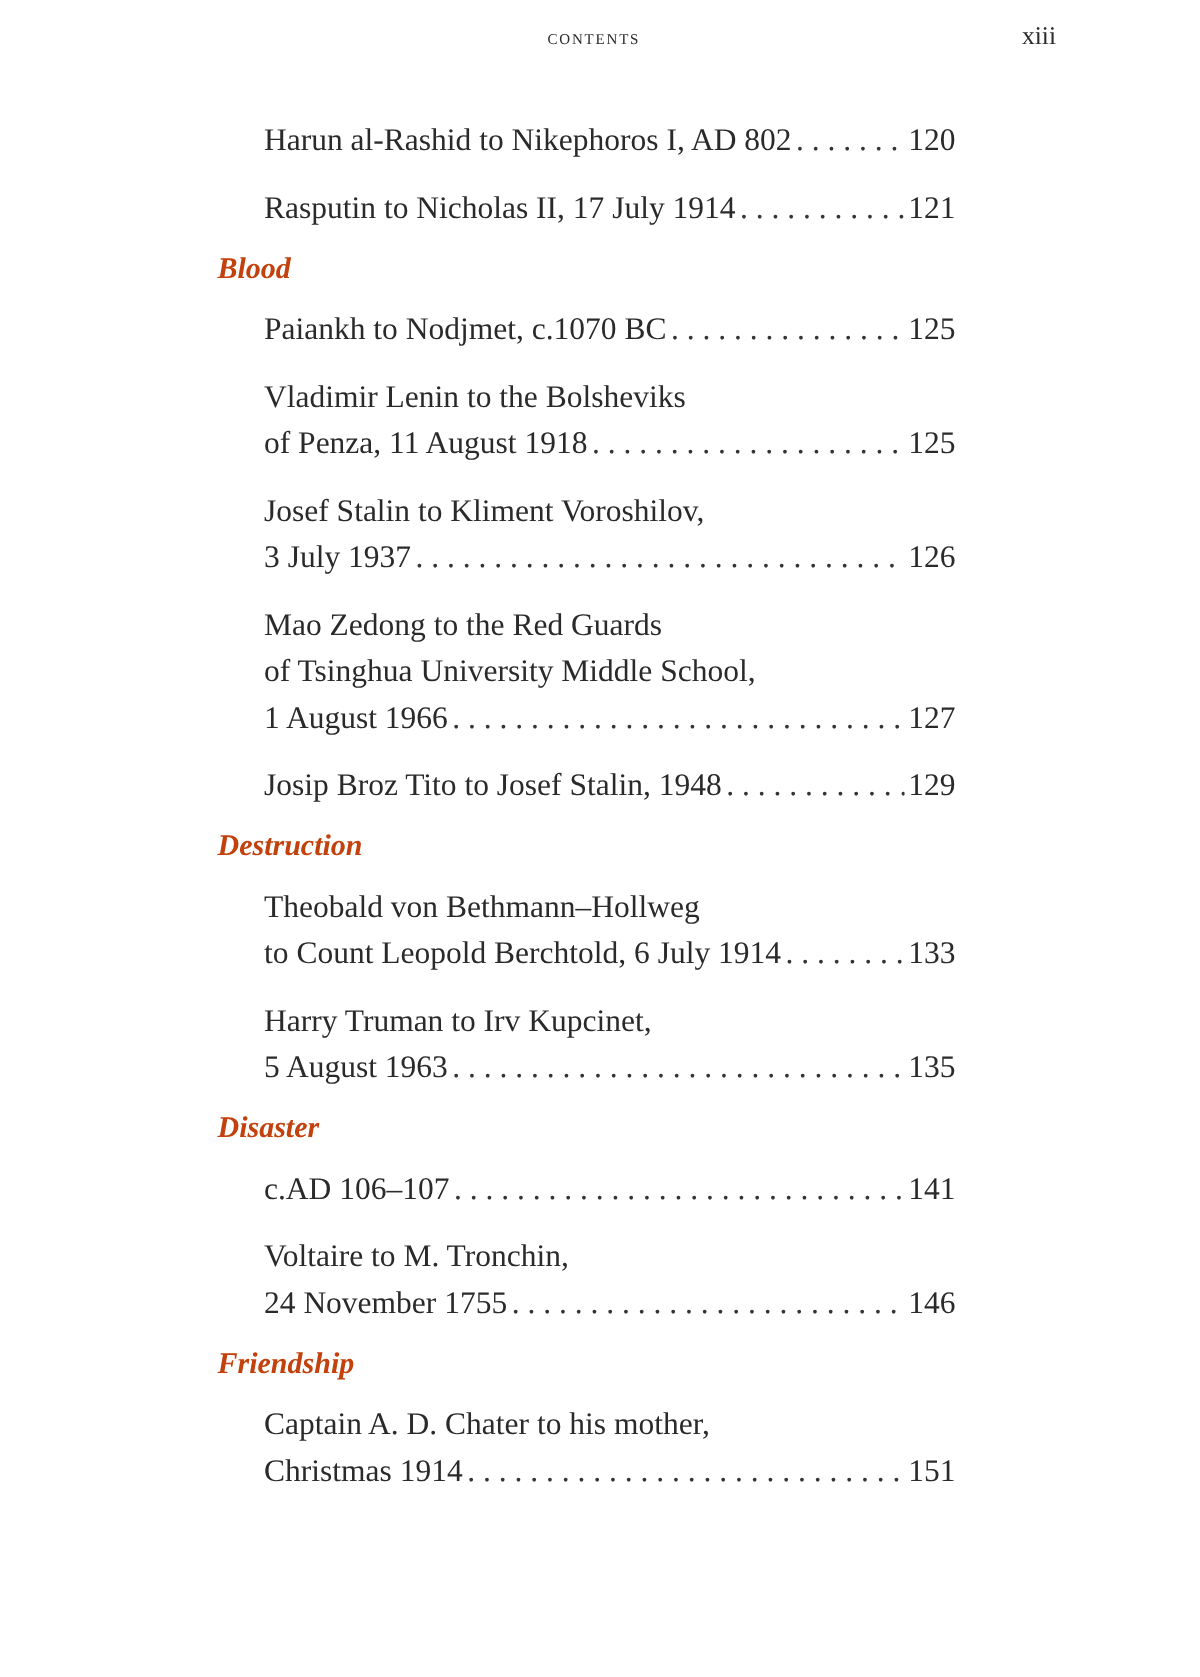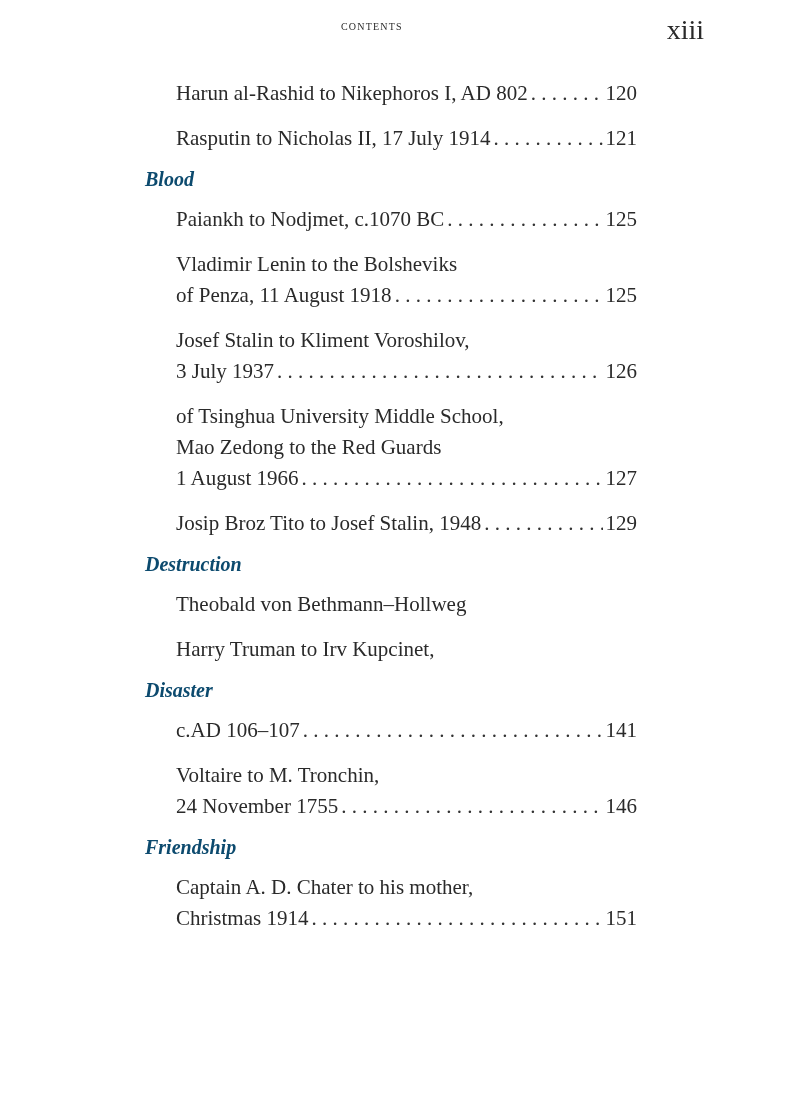--- a/index.html
+++ b/index.html
@@ -2,32 +2,32 @@
 <html><head>
 <meta charset="utf-8">
 <style>
   html, body { margin:0; padding:0; }
   body {
     width:800px; height:1118px; background:#ffffff; color:#2a2a2a;
     font-family: "Liberation Serif", "DejaVu Serif", serif;
     position:relative; overflow:hidden;
   }
   .running-head {
-    position:absolute; top:18px; left:341px;
+    position:absolute; top:18px; left:365px;
     font-size:14px; letter-spacing:1.2px; font-variant: small-caps;
     text-transform: lowercase;
   }
   .page-num {
-    position:absolute; top:14px; right:96px; font-size:28px;
+    position:absolute; top:14px; right:96px; font-size:17px;
   }
   .toc {
     position:absolute; top:78px; left:145px; width:492px;
   }
   .section {
-    font-style:italic; font-weight:bold; font-size:20px; color:#0c4a6e;
+    font-style:italic; font-weight:bold; font-size:20px; color:#c2410c;
     margin:12px 0 14px 0; height:22px; line-height:22px;
   }
   .entry {
     margin-left:31px; font-size:21px; line-height:31px; margin-bottom:14px;
   }
   .entry .line { display:flex; align-items:baseline; white-space:nowrap; }
   .entry .leader {
     flex:1; overflow:hidden; margin:0 3px; letter-spacing:5.6px; color:#333;
   }
   .entry .leader::before {
@@ -75,41 +75,51 @@
     </div>
     <div class="entry">
       <div class="line">Josef Stalin to Kliment Voroshilov,</div>
       <div class="line">
         <span>3 July 1937</span>
         <span class="leader"></span>
         <span class="pg">126</span>
       </div>
     </div>
     <div class="entry">
+      <div class="line">Mao Zedong to the Red Guards</div>
       <div class="line">of Tsinghua University Middle School,</div>
-      <div class="line">Mao Zedong to the Red Guards</div>
       <div class="line">
         <span>1 August 1966</span>
         <span class="leader"></span>
         <span class="pg">127</span>
       </div>
     </div>
     <div class="entry">
       <div class="line">
         <span>Josip Broz Tito to Josef Stalin, 1948</span>
         <span class="leader"></span>
         <span class="pg">129</span>
       </div>
     </div>
     <div class="section">Destruction</div>
     <div class="entry">
       <div class="line">Theobald von Bethmann–Hollweg</div>
+      <div class="line">
+        <span>to Count Leopold Berchtold, 6 July 1914</span>
+        <span class="leader"></span>
+        <span class="pg">133</span>
+      </div>
     </div>
     <div class="entry">
       <div class="line">Harry Truman to Irv Kupcinet,</div>
+      <div class="line">
+        <span>5 August 1963</span>
+        <span class="leader"></span>
+        <span class="pg">135</span>
+      </div>
     </div>
     <div class="section">Disaster</div>
     <div class="entry">
       <div class="line">
         <span>c.AD 106–107</span>
         <span class="leader"></span>
         <span class="pg">141</span>
       </div>
     </div>
     <div class="entry">

